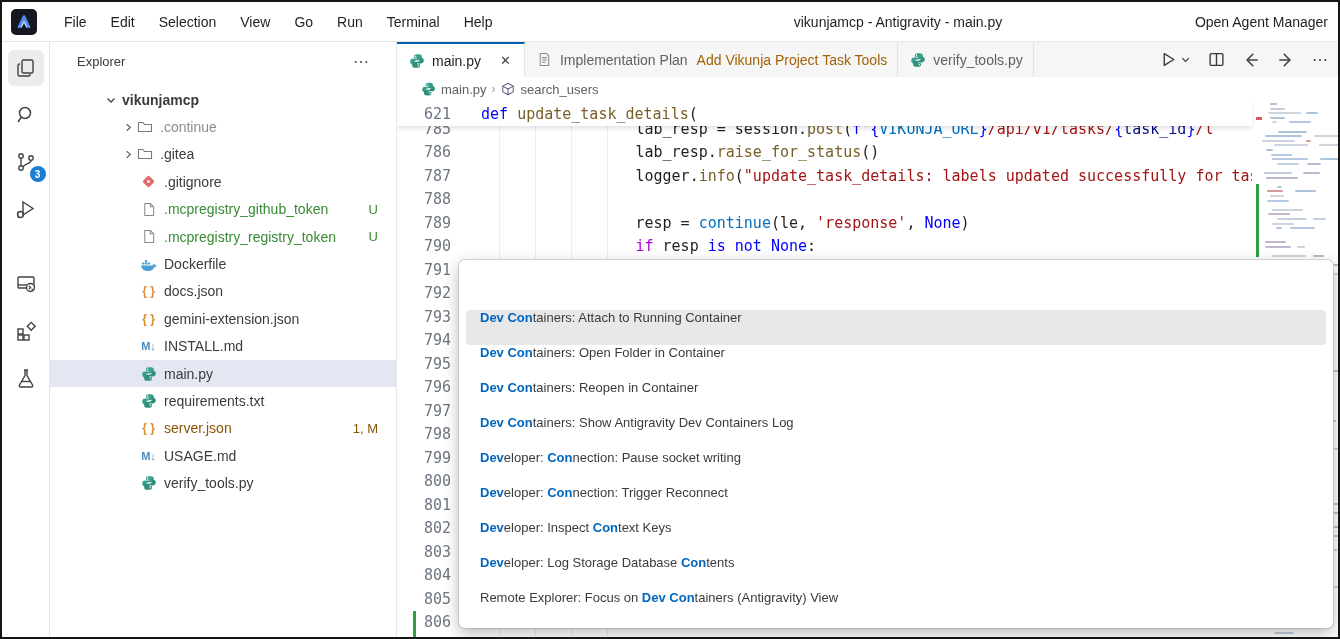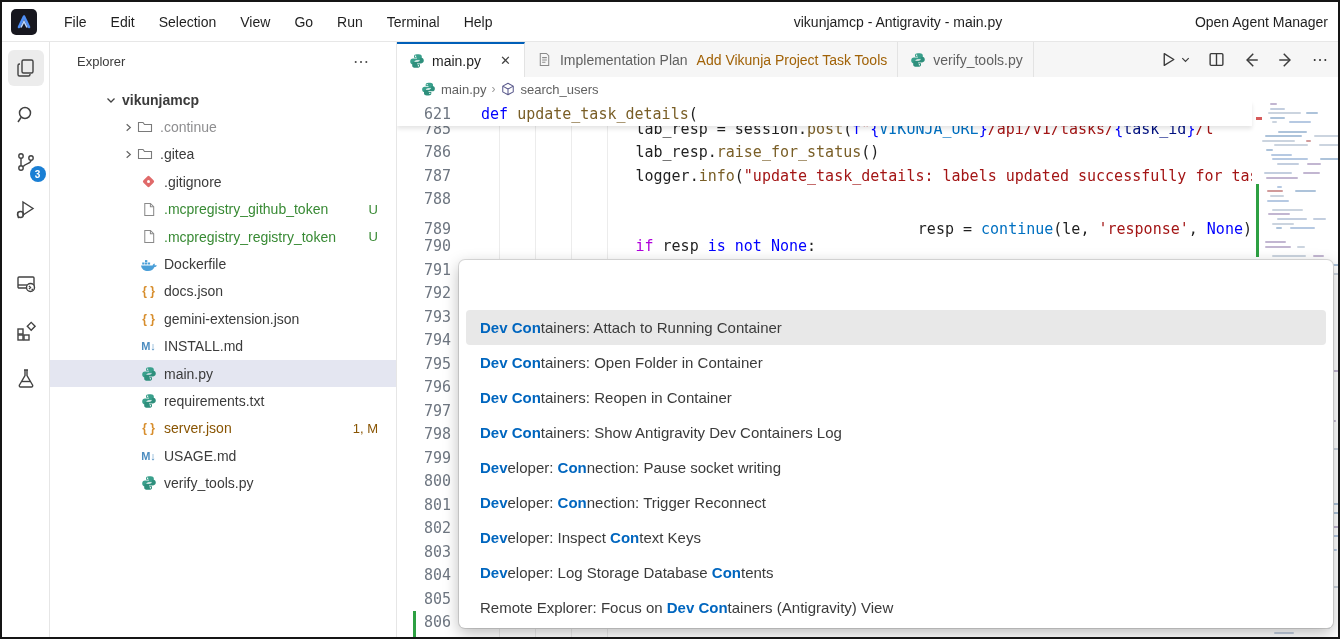--- a/index.html
+++ b/index.html
@@ -93,21 +93,21 @@
 
   
   .palette { position:absolute; left:457px; top:258px; width:874px; height:368px; background:#fff;
              border-radius:6px; box-shadow:0 5px 16px rgba(0,0,0,.28), 0 0 0 1px #e0e0e0; z-index:40;
              overflow:hidden; }
   .pal-input { position:absolute; left:7px; right:7px; top:7px; height:37px; border:1.5px solid #0067c0;
                border-radius:3px; background:#fff; display:flex; align-items:center; padding-left:9px;
                font-size:15px; color:#1f1f1f; }
   .caret { display:inline-block; width:1px; height:19px; background:#111; margin-left:1px; }
   .pal-list { position:absolute; left:7px; right:7px; top:50px; }
-  .pal-item { height:35px; display:flex; align-items:center; padding-left:14px; font-size:15px;
+  .pal-item { height:35px; display:flex; padding-left:14px; font-size:13px;
               color:#3b3b3b; border-radius:4px; white-space:pre; cursor:default; }
   .pal-item.selected { background:#e8e8e8; }
   .pal-item .hl { color:#0066bf; font-weight:bold; }
 </style>
 </head>
 <body>
 
 <div class="window">
 
   <div class="titlebar">
@@ -417,21 +417,21 @@
             <div class="guide" style="left: 102px;"></div>
             <div class="guide" style="left: 138.12px;"></div>
             <div class="guide" style="left: 174.24px;"></div>
             <div class="guide" style="left: 210.36px;"></div>
           </div>
         <div id="code-rows">
             <div class="code-row" style="top: 16px;"><span class="ln">785</span><span class="code" style="padding-left: 144.48px;"><span class="tk-pl">lab_resp = session.</span><span class="tk-fn">post</span><span class="tk-pl">(</span><span class="tk-kw">f</span><span class="tk-str">"</span><span class="tk-kw">{</span><span class="tk-const">VIKUNJA_URL</span><span class="tk-kw">}</span><span class="tk-str">/api/v1/tasks/</span><span class="tk-kw">{</span><span class="tk-var">task_id</span><span class="tk-kw">}</span><span class="tk-str">/l</span></span></div>
             <div class="code-row" style="top: 39.5px;"><span class="ln">786</span><span class="code" style="padding-left: 144.48px;"><span class="tk-pl">lab_resp.</span><span class="tk-fn">raise_for_status</span><span class="tk-pl">()</span></span></div>
             <div class="code-row" style="top: 63px;"><span class="ln">787</span><span class="code" style="padding-left: 144.48px;"><span class="tk-pl">logger.</span><span class="tk-fn">info</span><span class="tk-pl">(</span><span class="tk-str">"update_task_details: labels updated successfully for task", </span></span></div>
             <div class="code-row" style="top: 86.5px;"><span class="ln">788</span></div>
-            <div class="code-row" style="top: 116px; justify-content: space-between;"><span class="ln">789</span><span class="code" style="padding-left: 144.48px;"><span class="tk-pl">resp = </span><span class="tk-const">continue</span><span class="tk-pl">(le, </span><span class="tk-str">'response'</span><span class="tk-pl">, </span><span class="tk-kw">None</span><span class="tk-pl">)</span></span></div>
+            <div class="code-row" style="top: 110px;"><span class="ln">789</span><span class="code" style="padding-left: 144.48px;"><span class="tk-pl">resp = </span><span class="tk-const">continue</span><span class="tk-pl">(le, </span><span class="tk-str">'response'</span><span class="tk-pl">, </span><span class="tk-kw">None</span><span class="tk-pl">)</span></span></div>
             <div class="code-row" style="top: 133.5px;"><span class="ln">790</span><span class="code" style="padding-left: 144.48px;"><span class="tk-ctrl">if</span><span class="tk-pl"> resp </span><span class="tk-kw">is</span><span class="tk-pl"> </span><span class="tk-kw">not</span><span class="tk-pl"> </span><span class="tk-kw">None</span><span class="tk-pl">:</span></span></div>
             <div class="code-row" style="top: 157px;"><span class="ln">791</span></div>
             <div class="code-row" style="top: 180.5px;"><span class="ln">792</span></div>
             <div class="code-row" style="top: 204px;"><span class="ln">793</span></div>
             <div class="code-row" style="top: 227.5px;"><span class="ln">794</span></div>
             <div class="code-row" style="top: 251px;"><span class="ln">795</span></div>
             <div class="code-row" style="top: 274.5px;"><span class="ln">796</span></div>
             <div class="code-row" style="top: 298px;"><span class="ln">797</span></div>
             <div class="code-row" style="top: 321.5px;"><span class="ln">798</span></div>
             <div class="code-row" style="top: 345px;"><span class="ln">799</span></div>

